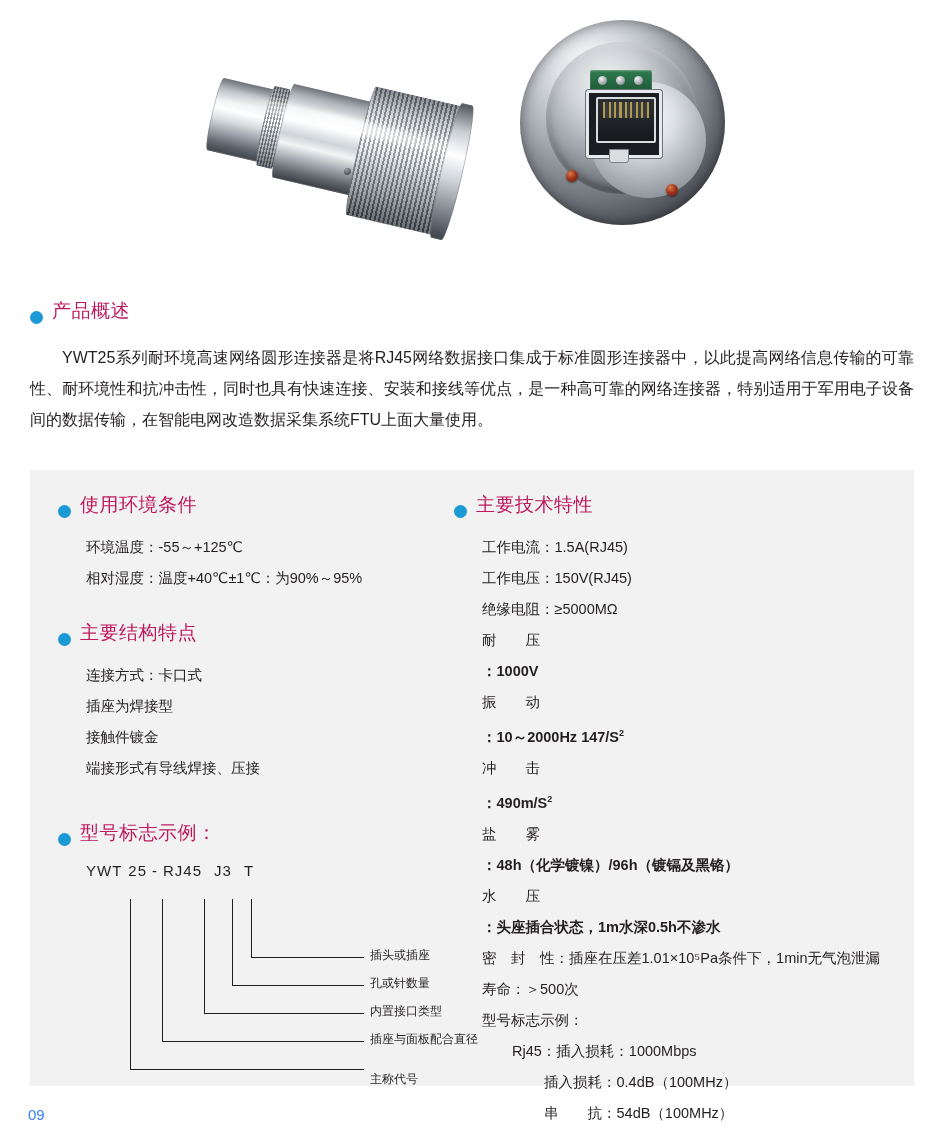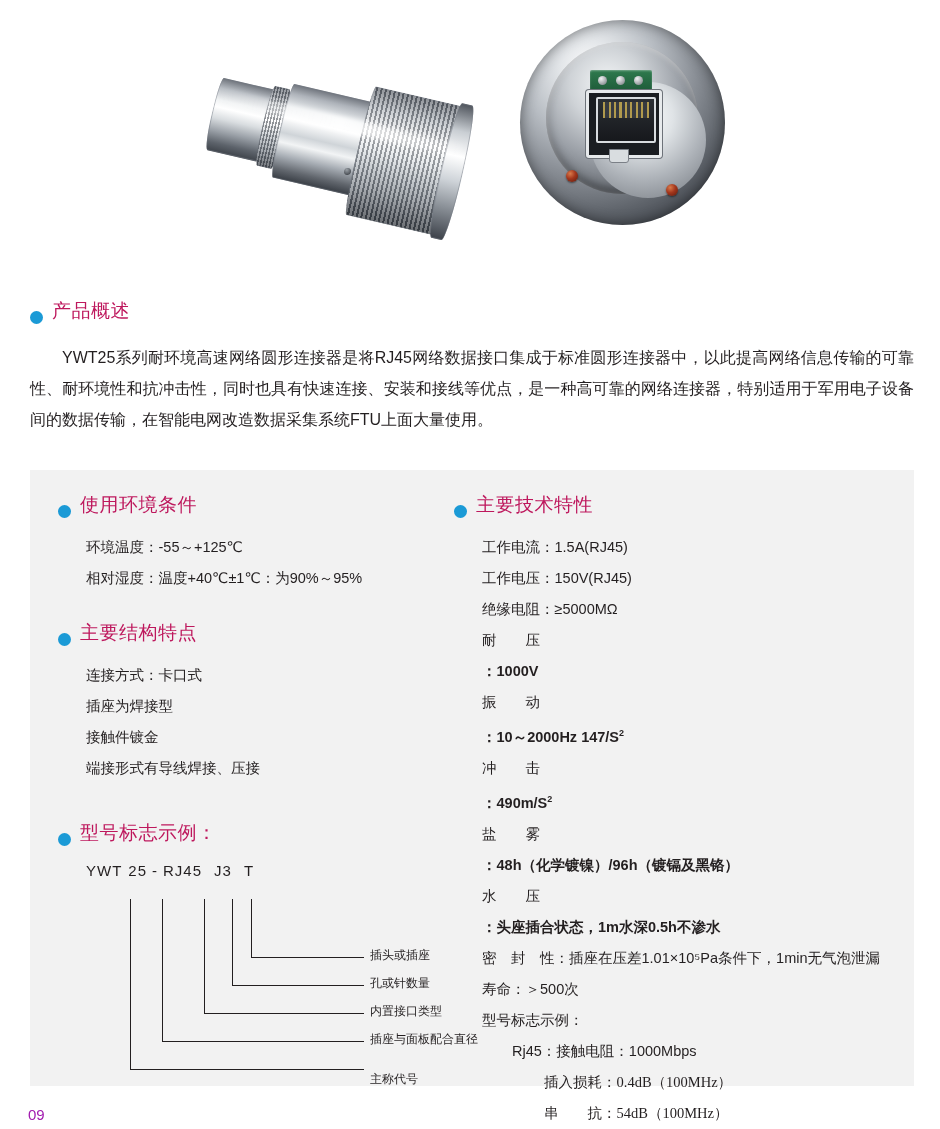--- a/index.html
+++ b/index.html
@@ -246,21 +246,21 @@
     line-height: 31px;
     flex-direction: column;
   }
   .kv .k { width: 66px; flex: 0 0 auto; }
   .kv .v { flex: 1 1 auto; font-weight: bold; }
   sup {
     font-size: 9px;
     vertical-align: super;
   }
   .indent-1 { margin-left: 30px; }
-  .indent-2 { margin-left: 62px; font-family: Liberation Serif, serif; }
+  .indent-2 { margin-left: 62px; }
 
   
   .model-block {
     position: absolute;
     left: 28px; top: 350px;
     width: 430px;
   }
   .model-code {
     margin: 16px 0 16px 28px;
     font-size: 15px;
@@ -287,21 +287,21 @@
     position: absolute;
     font-size: 12px;
     white-space: nowrap;
   }
 
   
   .page-no {
     position: absolute;
     left: 28px; top: 1106px;
     font-size: 15px;
-    color: #a21caf;
+    color: #3b82f6;
   }
 </style>
 </head>
 <body>
 
 <div class="photo-band">
 
   <div class="plug">
     <div class="plug-body">
       <div class="seg seg-a"></div>
@@ -433,21 +433,21 @@
         <span class="v">：48h（化学镀镍）/96h（镀镉及黑铬）</span>
       </div>
       <div class="kv">
         <span class="k">水　　压</span>
         <span class="v">：头座插合状态，1m水深0.5h不渗水</span>
       </div>
 
       <div class="row">密　封　性：插座在压差1.01×10⁵Pa条件下，1min无气泡泄漏</div>
       <div class="row">寿命：＞500次</div>
       <div class="row">型号标志示例：</div>
-      <div class="row indent-1">Rj45：接触电阻：1000Mbps</div>
+      <div class="row indent-1">Rj45：插入损耗：1000Mbps</div>
       <div class="row indent-2">插入损耗：0.4dB（100MHz）</div>
       <div class="row indent-2">串　　抗：54dB（100MHz）</div>
       <div class="row indent-2">阻　　抗：100Ω</div>
     </div>
   </div>
 </div>
 
 <div class="page-no">09</div>
 
 </body></html>

